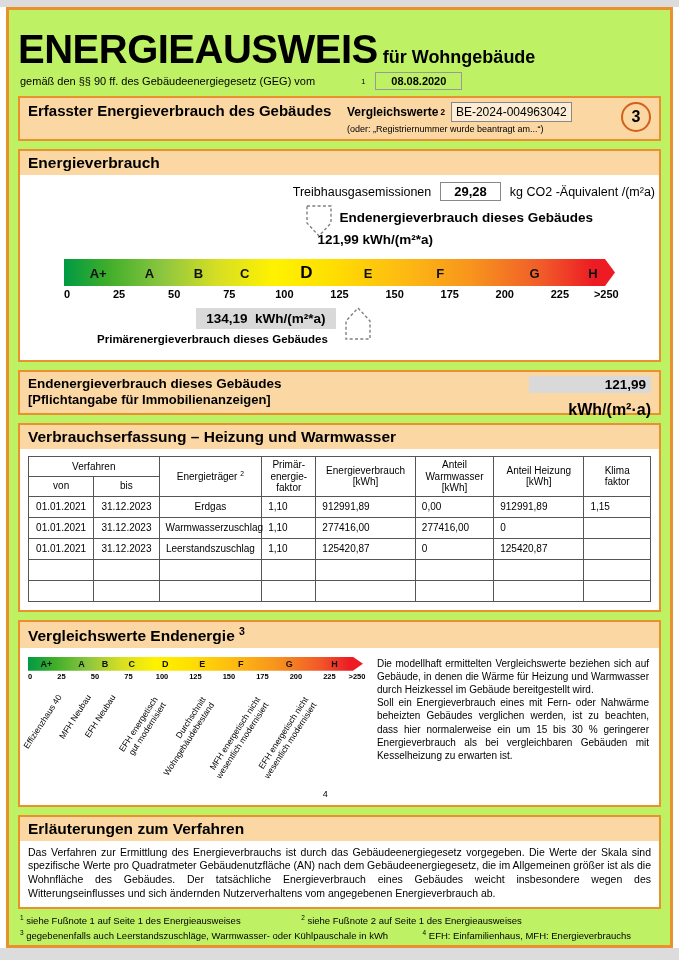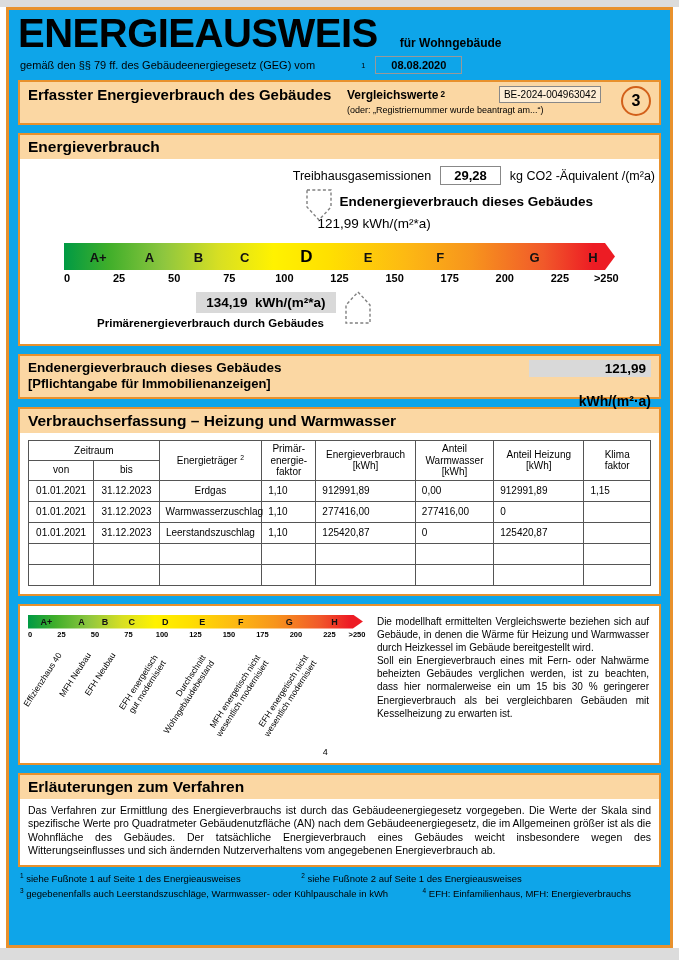--- a/index.html
+++ b/index.html
@@ -9,62 +9,62 @@
     font-family:"Liberation Sans", sans-serif; color:#000;
   }
   sup { font-size:68%; vertical-align:super; }
 
   .edge-strip { position:absolute; left:0; width:679px; background:#dcdcdc; }
   .edge-top { top:0; height:7px; }
   .edge-bottom { bottom:0; height:12px; }
 
   .sheet {
     position:absolute; left:6px; right:6px; top:7px; bottom:12px;
-    border:3px solid #e8912d; background:#0ea5e9; padding:0 9px 2px; overflow:hidden;
+    border:3px solid #e8912d; background:#bef264; padding:16px 9px 2px; overflow:hidden;
   }
 
   
   .title-row { display:flex; align-items:baseline; padding-top:2px; }
   .main-title { font-size:40px; font-weight:bold; letter-spacing:-0.5px; line-height:1.05; }
-  .sub-title { font-size:12px; font-weight:bold; margin-left:22px; }
+  .sub-title { font-size:18px; font-weight:bold; margin-left:5px; }
   .law-row { font-size:11px; display:flex; align-items:center; margin-top:2px; margin-left:2px; }
   .law-row sup { margin-left:46px; }
   .date-box { border:1px solid #999; font-weight:bold; font-size:11px; padding:2px 15px; margin-left:10px; }
 
   
   .banner {
     border:2px solid #e8912d; background:#fbd7a3; display:flex; align-items:flex-start;
     padding:4px 8px; margin-top:6px; height:45px;
   }
   .banner-title { font-size:15px; font-weight:bold; flex:1; }
   .reg-block { width:262px; }
   .reg-line1 { display:flex; align-items:center; font-size:12px; font-weight:bold; }
   .reg-line1 sup { margin:0 6px 0 2px; }
-  .reg-value { border:1px solid #888; font-size:10px; font-weight:normal; padding:2px 4px; background:rgba(255,255,255,0.55);margin-left:48px; }
+  .reg-value { border:1px solid #888; font-size:12px; font-weight:normal; padding:2px 4px; background:rgba(255,255,255,0.55); }
   .reg-line2 { font-size:9px; font-weight:normal; margin-top:2px; }
   .page-circle {
     width:30px; height:30px; border:2px solid #d2601a; border-radius:50%;
     display:flex; align-items:center; justify-content:center;
     font-size:16px; font-weight:bold; margin-left:12px;
   }
 
   
   .box { border:2px solid #e8912d; margin-top:8px; }
   .box-head { background:#fbd7a3; font-size:15.5px; font-weight:bold; padding:3px 8px; }
   .box-body { background:#fff; }
 
   
   .ghg-row { display:flex; justify-content:flex-end; align-items:center; gap:9px; font-size:12.5px; padding:7px 4px 0; }
   .ghg-value { border:1px solid #888; font-weight:bold; font-size:13px; padding:1px 13px; }
 
   .bar-zone { margin:0 44px; }
   .marker-area { position:relative; height:58px; }
   .house-down { position:absolute; left:44%; top:4px; width:26px; height:32px; }
   .end-label { position:absolute; left:50%; top:9px; font-weight:bold; font-size:13.5px; white-space:nowrap; }
-  .end-value { position:absolute; left:46%; top:31px; font-weight:normal; font-size:13.5px; white-space:nowrap; }
+  .end-value { position:absolute; left:46%; top:31px; font-weight:bold; font-size:13.5px; white-space:nowrap; }
 
   .scale-bar {
     position:relative; height:27px;
     background:linear-gradient(90deg,#009a44 0%,#3fae2a 8%,#8dc63f 18%,#d7df23 28%,#fff200 38%,#ffe000 48%,#fdb913 62%,#f7941d 74%,#f1592a 87%,#ed1c24 96%);
     clip-path:polygon(0 0, calc(100% - 10px) 0, 100% 50%, calc(100% - 10px) 100%, 0 100%);
   }
   .bar-letter { position:absolute; top:50%; transform:translate(-50%,-50%); font-weight:bold; font-size:13px; color:#111; }
   .bar-letter.hl { font-size:17px; color:#000; }
 
   .scale-ticks { position:relative; height:15px; margin-top:2px; font-size:11px; font-weight:bold; }
@@ -79,21 +79,21 @@
 
   
   .end-strip {
     border:2px solid #e8912d; background:#fbd7a3; display:flex; justify-content:space-between;
     padding:4px 8px; margin-top:8px; height:45px;
   }
   .end-strip-title { font-size:13.5px; font-weight:bold; }
   .end-strip-sub { font-size:13px; font-weight:bold; margin-top:1px; }
   .end-strip-right { width:122px; text-align:right; }
   .end-strip-value { background:#d9d9d9; font-weight:bold; font-size:13.5px; padding:1px 5px; }
-  .end-strip-unit { font-weight:bold; font-size:14px; margin-top:16px; }
+  .end-strip-unit { font-weight:bold; font-size:16px; margin-top:8px; }
 
   
   .table-body { padding:7px 8px 8px; }
   table { width:100%; border-collapse:collapse; table-layout:fixed; }
   th,td { border:1px solid #555; font-size:10px; }
   th { font-weight:normal; text-align:center; vertical-align:middle; white-space:pre-line; padding:2px 2px; line-height:1.15; }
   td { height:21px; padding:2px 6px; }
   td.c { text-align:center; }
   td.r { text-align:left; }
 
@@ -128,21 +128,21 @@
 <div class="edge-strip edge-bottom"></div>
 
 <div class="sheet">
 
   <header>
     <div class="title-row">
       <span class="main-title">ENERGIEAUSWEIS</span>
       <span class="sub-title">für Wohngebäude</span>
     </div>
     <div class="law-row">
-      <span>gemäß den §§ 79 ff. des Gebäudeenergiegesetz (GEG) vom</span>
+      <span>gemäß den §§ 90 ff. des Gebäudeenergiegesetz (GEG) vom</span>
       <sup>1</sup>
       <span class="date-box">08.08.2020</span>
     </div>
   </header>
 
   <div class="banner">
     <div class="banner-title">Erfasster Energieverbrauch des Gebäudes</div>
     <div class="reg-block">
       <div class="reg-line1">
         <span>Vergleichswerte</span>
@@ -218,21 +218,21 @@
             <span class="tick" style="left: 90%;">225</span>
 
             <span class="tick" style="left: 100%;">&gt;250</span>
           </div>
 
         <div class="primary-area">
           <div class="primary-box"><span>134,19</span>&nbsp;&nbsp;<span>kWh/(m²*a)</span></div>
           <svg class="house-up" viewBox="0 0 26 34">
             <path d="M13 2 L25 15 V33 H1 V15 Z" fill="none" stroke="#808080" stroke-width="1.4" stroke-dasharray="3 2.3"></path>
           </svg>
-          <div class="primary-label">Primärenergieverbrauch durch Gebäudes</div>
+          <div class="primary-label">Primärenergieverbrauch dieses Gebäudes</div>
         </div>
 
       </div>
     </div>
   </section>
 
   <div class="end-strip">
     <div>
       <div class="end-strip-title">Endenergieverbrauch dieses Gebäudes</div>
       <div class="end-strip-sub">[Pflichtangabe für Immobilienanzeigen]</div>
@@ -252,21 +252,21 @@
             <col style="width:10.5%">
             <col style="width:16.5%">
             <col style="width:8.7%">
           <col style="width:16%">
             <col style="width:12.6%">
             <col style="width:14.5%">
             <col style="width:10.7%">
         </colgroup>
         <thead>
           <tr>
-            <th colspan="2">Zeitraum</th>
+            <th colspan="2">Verfahren</th>
             <th rowspan="2"><span>Energieträger</span> <sup>2</sup></th>
             <th rowspan="2">Primär-
 energie-
 faktor</th>
             <th rowspan="2">Energieverbrauch
 [kWh]</th>
             <th rowspan="2">Anteil
 Warmwasser
 [kWh]</th>
             <th rowspan="2">Anteil Heizung
@@ -334,20 +334,21 @@
               <td class="r"></td>
               <td class="r"></td>
               <td class="r"></td>
             </tr>
           </tbody>
       </table>
     </div>
   </section>
 
   <section class="box">
+    <div class="box-head"><span>Vergleichswerte Endenergie</span> <sup>3</sup></div>
     <div class="box-body vergleich-body">
 
       <div class="vergleich-left">
         <div class="scale-bar small">
 
             <span class="bar-letter" style="left: 5.5%;">A+</span>
 
             <span class="bar-letter" style="left: 16%;">A</span>
 
             <span class="bar-letter" style="left: 23%;">B</span>

